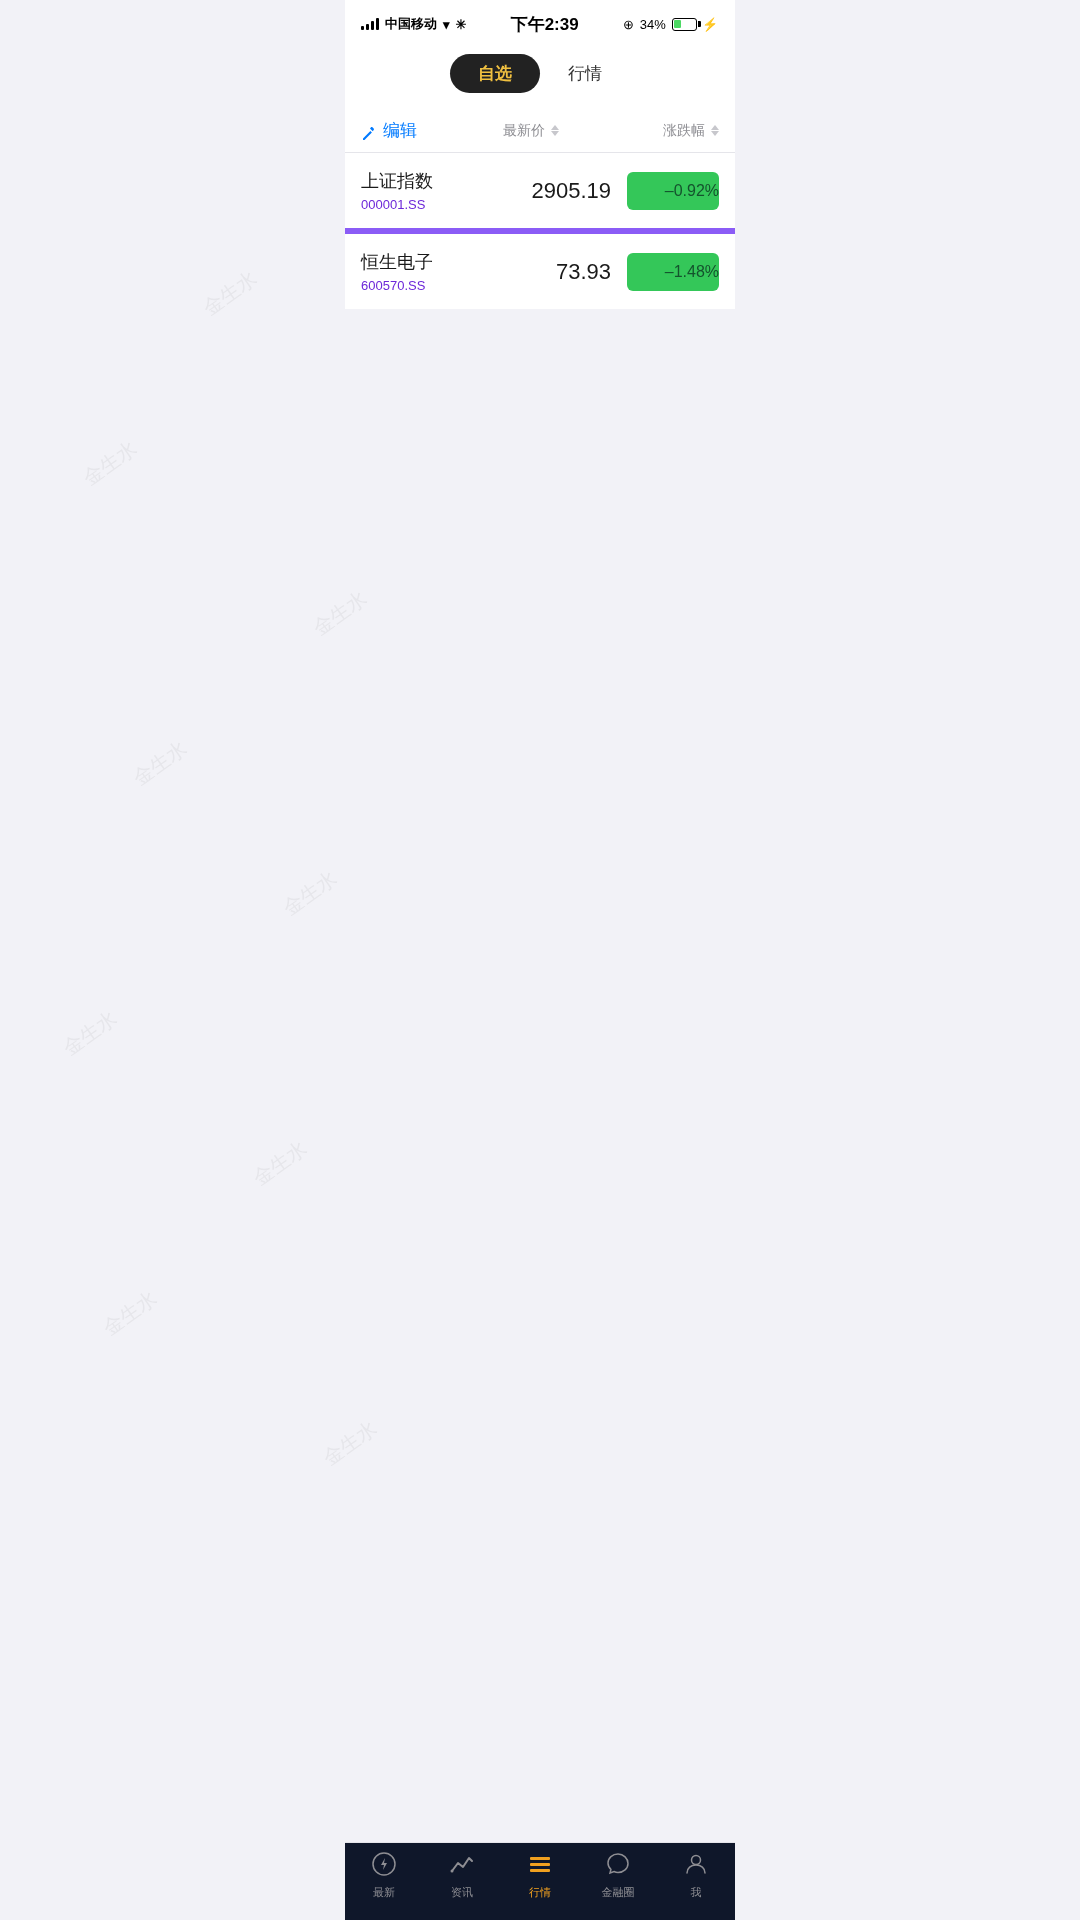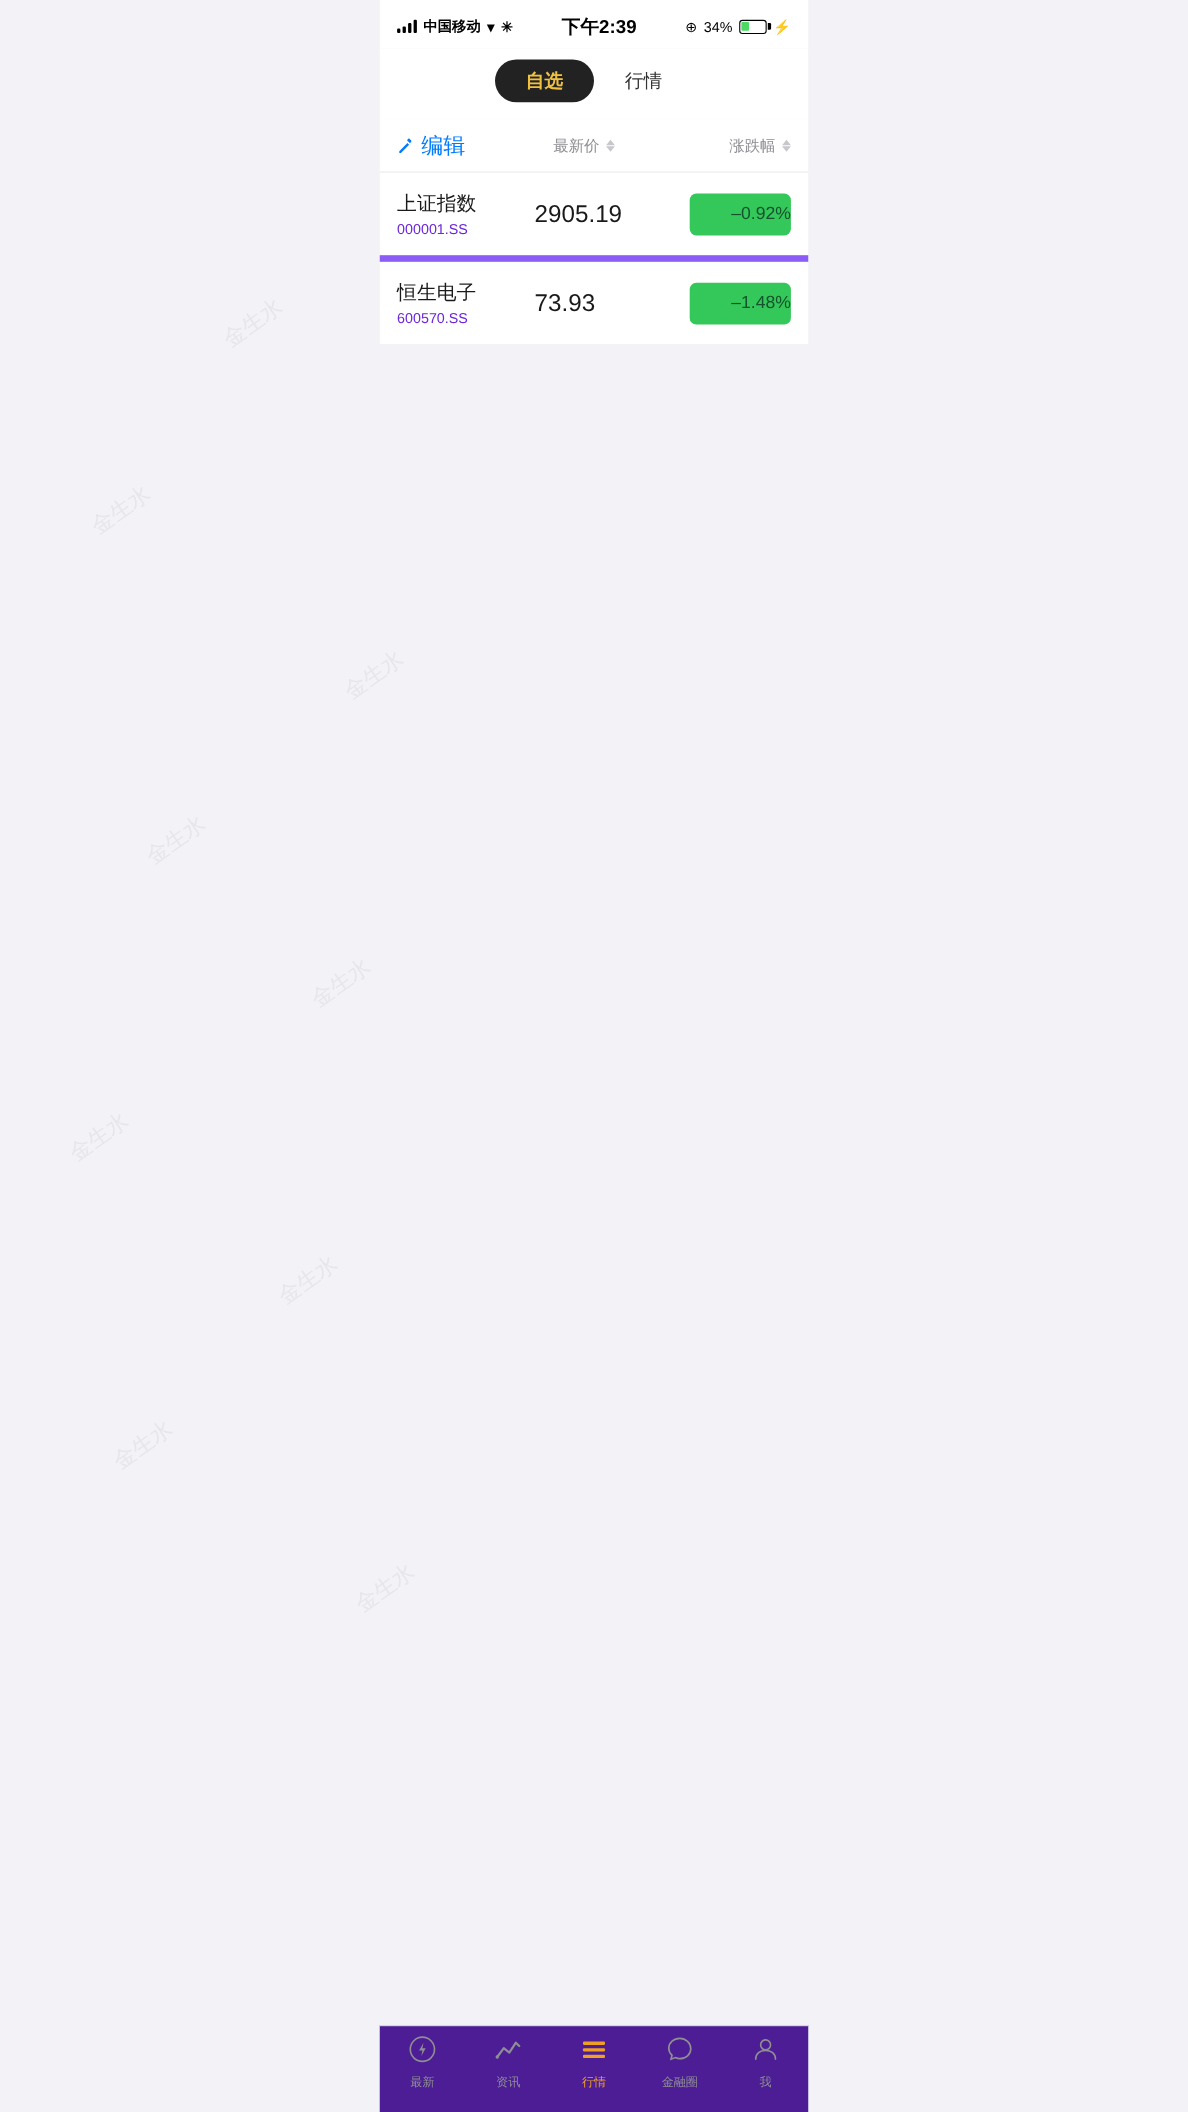--- a/index.html
+++ b/index.html
@@ -136,23 +136,23 @@
       background: #ffffff;
       display: flex;
       align-items: center;
       padding: 10px 16px;
       border-bottom: 1px solid #e5e5ea;
       gap: 0;
     }
 
     .col-edit {
       display: flex;
-      align-items: center;
+      align-items: flex-end;
       gap: 6px;
-      font-size: 20px;
+      font-size: 17px;
       color: #007aff;
       flex: 1;
       cursor: pointer;
     }
 
     .col-price {
       display: flex;
       align-items: center;
       gap: 4px;
       font-size: 14px;
@@ -225,21 +225,21 @@
       margin-bottom: 4px;
     }
 
     .stock-code {
       font-size: 13px;
       color: #6d28d9;
     }
 
     .stock-price {
       flex: 1;
-      text-align: left;
+      text-align: right;
       font-size: 22px;
       color: #1a1a1a;
       margin-right: 16px;
     }
 
     .stock-change {
       width: 92px;
       text-align: right;
       background: #34c759;
       color: #14532d;
@@ -273,21 +273,21 @@
       color: rgba(150,150,150,0.12);
       font-size: 20px;
       font-weight: 400;
       transform: rotate(-35deg);
       white-space: nowrap;
       pointer-events: none;
     }
 
     
     .bottom-tabs {
-      background: #4c1d95;
+      background: #0f172a;
       border-top: 1px solid #e5e5ea;
       display: flex;
       justify-content: space-around;
       align-items: center;
       padding: 8px 0 20px 0;
       position: sticky;
       bottom: 0;
       width: 100%;
     }
 

